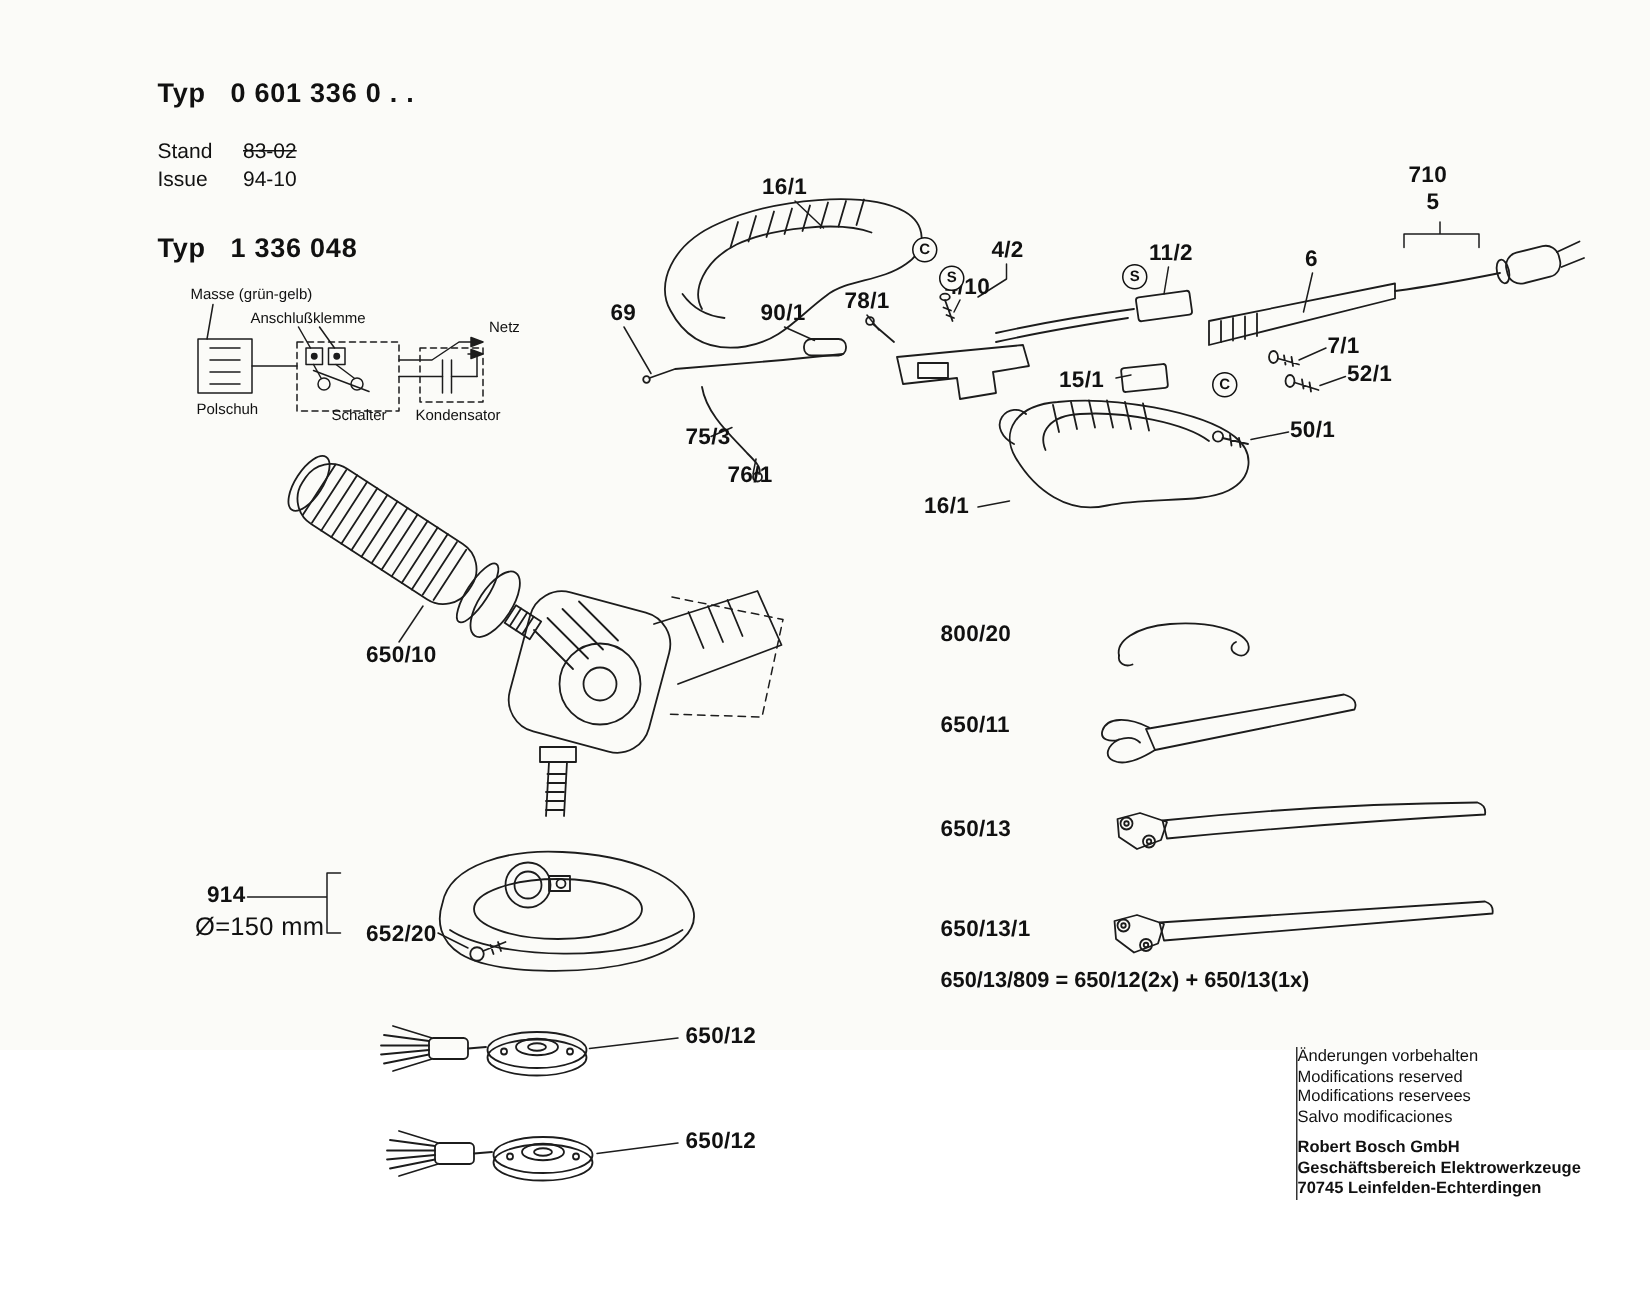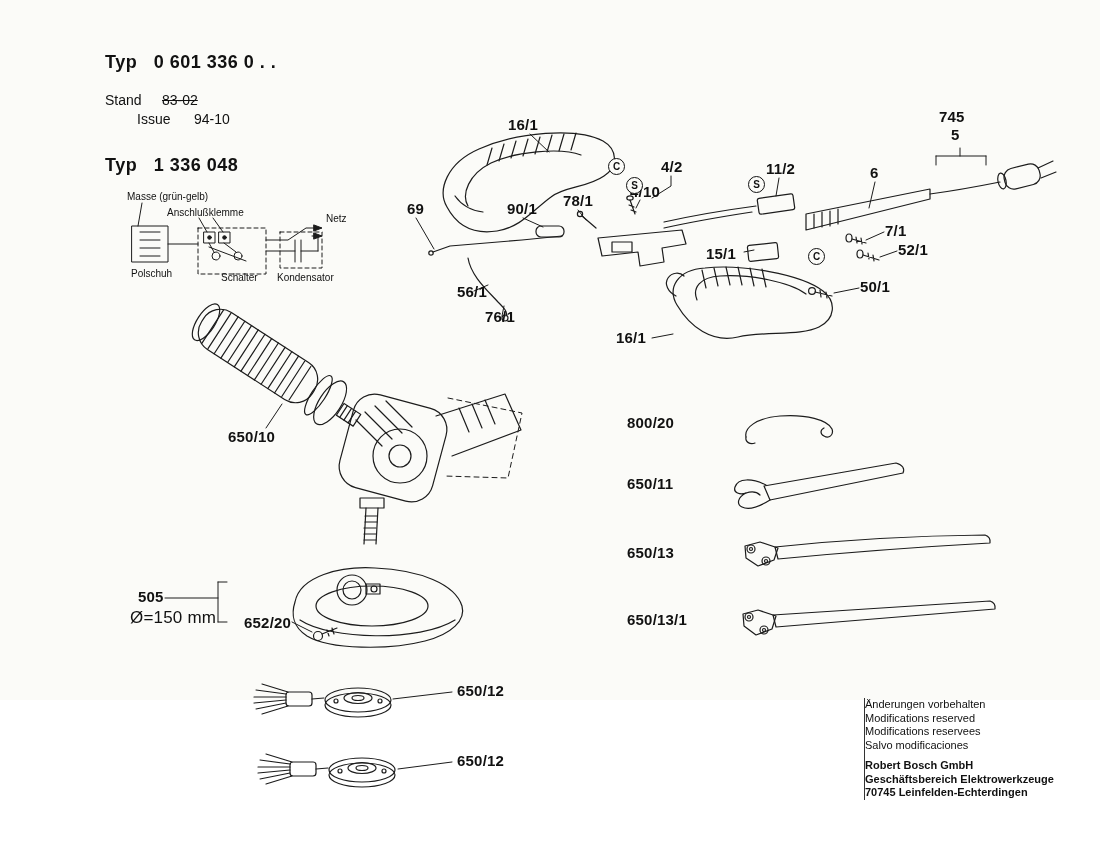--- a/index.html
+++ b/index.html
@@ -17,21 +17,21 @@
   .lbl { position:absolute; font-size:15px; font-weight:bold; white-space:nowrap; letter-spacing:.2px; }
   .lbl-n { font-weight:normal; font-size:17px; }
   .wlbl { position:absolute; font-size:10px; font-weight:normal; white-space:nowrap; }
 
   .hdr-typ1, .hdr-typ2 { position:absolute; font-size:18px; font-weight:bold; letter-spacing:.5px; }
   .hdr-typ1 { left:105px; top:52px; }
   .hdr-typ2 { left:105px; top:155px;text-align:right; }
   .hdr-row { position:absolute; font-size:14px; display:flex; }
   .hdr-row .rl { width:57px; display:inline-block; }
   .hdr-stand { left:105px; top:92px; }
-  .hdr-issue { left:105px; top:111px;margin-left:32px; }
+  .hdr-issue { left:105px; top:111px; }
   .strike { text-decoration:line-through; }
 
   .marker { position:absolute; width:17px; height:17px; border:1.3px solid #111; border-radius:50%;
             font-size:10px; font-weight:bold; display:flex; align-items:center; justify-content:center; background:#fbfbf8; }
 
   .formula { position:absolute; left:627px; top:646px; font-size:14.5px; font-weight:bold; white-space:nowrap; }
 
   .footer { position:absolute; left:844px; top:698px; width:250px; border-left:1px solid #333; padding-left:0;margin-left:20px; }
   .footer .note { font-size:11px; line-height:13.5px; }
   .footer .company { font-size:11px; line-height:13.5px; font-weight:bold; }
@@ -251,47 +251,48 @@
   </div>
 
   <div class="wlbl" style="left:127px;top:191px">Masse (grün-gelb)</div>
   <div class="wlbl" style="left:167px;top:207px">Anschlußklemme</div>
   <div class="wlbl" style="left:326px;top:213px">Netz</div>
   <div class="wlbl" style="left:131px;top:268px">Polschuh</div>
   <div class="wlbl" style="left:221px;top:272px">Schalter</div>
   <div class="wlbl" style="left:277px;top:272px">Kondensator</div>
 
   <div class="lbl" style="left:508px;top:116px">16/1</div>
-  <div class="lbl" style="left:939px;top:108px">745</div>
+  <div class="lbl" style="left:939px;top:108px">710</div>
   <div class="lbl" style="left:951px;top:126px">5</div>
   <div class="lbl" style="left:661px;top:158px">4/2</div>
   <div class="lbl" style="left:766px;top:160px">11/2</div>
   <div class="lbl" style="left:870px;top:164px">6</div>
   <div class="lbl" style="left:407px;top:200px">69</div>
   <div class="lbl" style="left:507px;top:200px">90/1</div>
   <div class="lbl" style="left:563px;top:192px">78/1</div>
   <div class="lbl" style="left:630px;top:183px">4/10</div>
   <div class="lbl" style="left:885px;top:222px">7/1</div>
   <div class="lbl" style="left:898px;top:241px">52/1</div>
   <div class="lbl" style="left:706px;top:245px">15/1</div>
-  <div class="lbl" style="left:457px;top:283px">56/1</div>
+  <div class="lbl" style="left:457px;top:283px">75/3</div>
   <div class="lbl" style="left:485px;top:308px">76/1</div>
   <div class="lbl" style="left:860px;top:278px">50/1</div>
   <div class="lbl" style="left:616px;top:329px">16/1</div>
-  <div class="lbl" style="left:228px;top:428px">650/10</div>
+  <div class="lbl" style="left:244px;top:428px">650/10</div>
   <div class="lbl" style="left:627px;top:414px">800/20</div>
   <div class="lbl" style="left:627px;top:475px">650/11</div>
   <div class="lbl" style="left:627px;top:544px">650/13</div>
   <div class="lbl" style="left:627px;top:611px">650/13/1</div>
-  <div class="lbl" style="left:138px;top:588px">505</div>
+  <div class="lbl" style="left:138px;top:588px">914</div>
   <div class="lbl lbl-n" style="left:130px;top:608px">Ø=150 mm</div>
   <div class="lbl" style="left:244px;top:614px">652/20</div>
   <div class="lbl" style="left:457px;top:682px">650/12</div>
   <div class="lbl" style="left:457px;top:752px">650/12</div>
 
+  <div class="formula">650/13/809 = 650/12(2x) + 650/13(1x)</div>
 
   <div class="marker" style="left:608px;top:158px">C</div>
   <div class="marker" style="left:626px;top:177px">S</div>
   <div class="marker" style="left:748px;top:176px">S</div>
   <div class="marker" style="left:808px;top:248px">C</div>
 
   <div class="footer">
     <div class="note">Änderungen vorbehalten</div>
     <div class="note">Modifications reserved</div>
     <div class="note">Modifications reservees</div>

